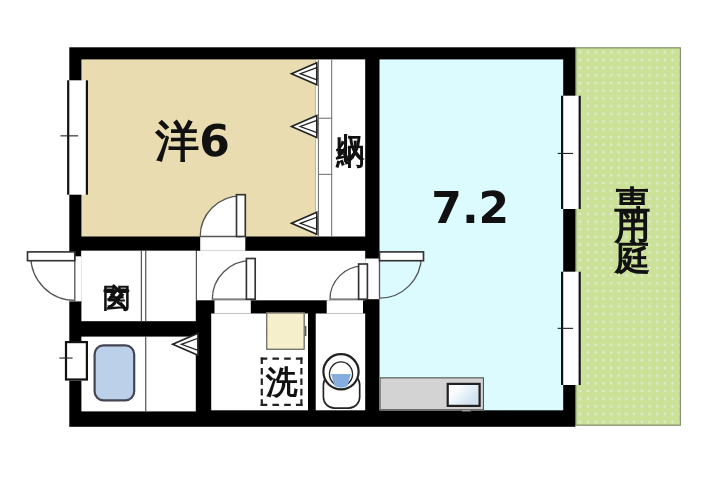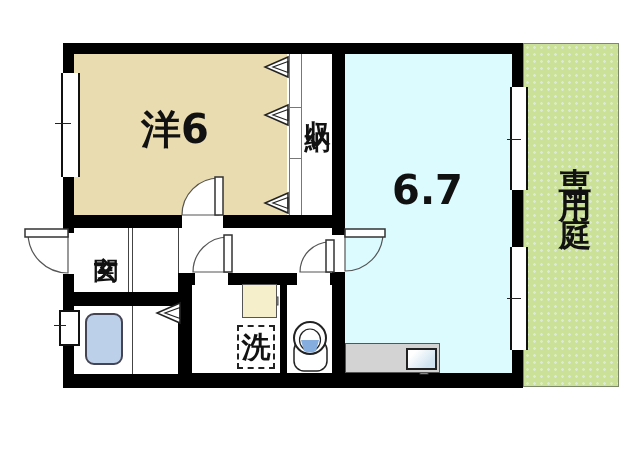--- a/index.html
+++ b/index.html
@@ -131,21 +131,21 @@
   </svg>
 
   <div class="abs tub" style="left:85px;top:313px;width:38px;height:52px;"></div>
   <div class="abs basin-bg" style="left:242px;top:284px;width:35px;height:34px;z-index:-0;"></div>
   <div class="abs counter" style="left:345px;top:343px;width:95px;height:30px;"></div>
   <div class="abs sink" style="left:406px;top:348px;width:31px;height:22px;"></div>
 
   <div class="abs label" style="left:95px;top:108px;width:160px;font-size:40px;text-align:center;">洋6</div>
 
   <div class="abs label" style="left:355px;top:168px;width:145px;font-size:40px;text-align:center;line-height:45px;">
-    <div>6.7</div>
+    <div>7.2</div>
   </div>
 
   <div class="abs vtext" style="left:301px;top:100px;font-size:26px;letter-spacing:6px;">収納</div>
 
   <div class="abs vtext" style="left:90px;top:238px;font-size:24px;letter-spacing:2px;">玄関</div>
 
   <div class="abs vtext" style="left:552px;top:141px;font-size:33px;letter-spacing:24px;">専用庭</div>
 
   <div class="abs dashedbox" style="left:237px;top:325px;width:38px;height:44px;">
     <span class="label" style="font-size:29px;">洗</span>

